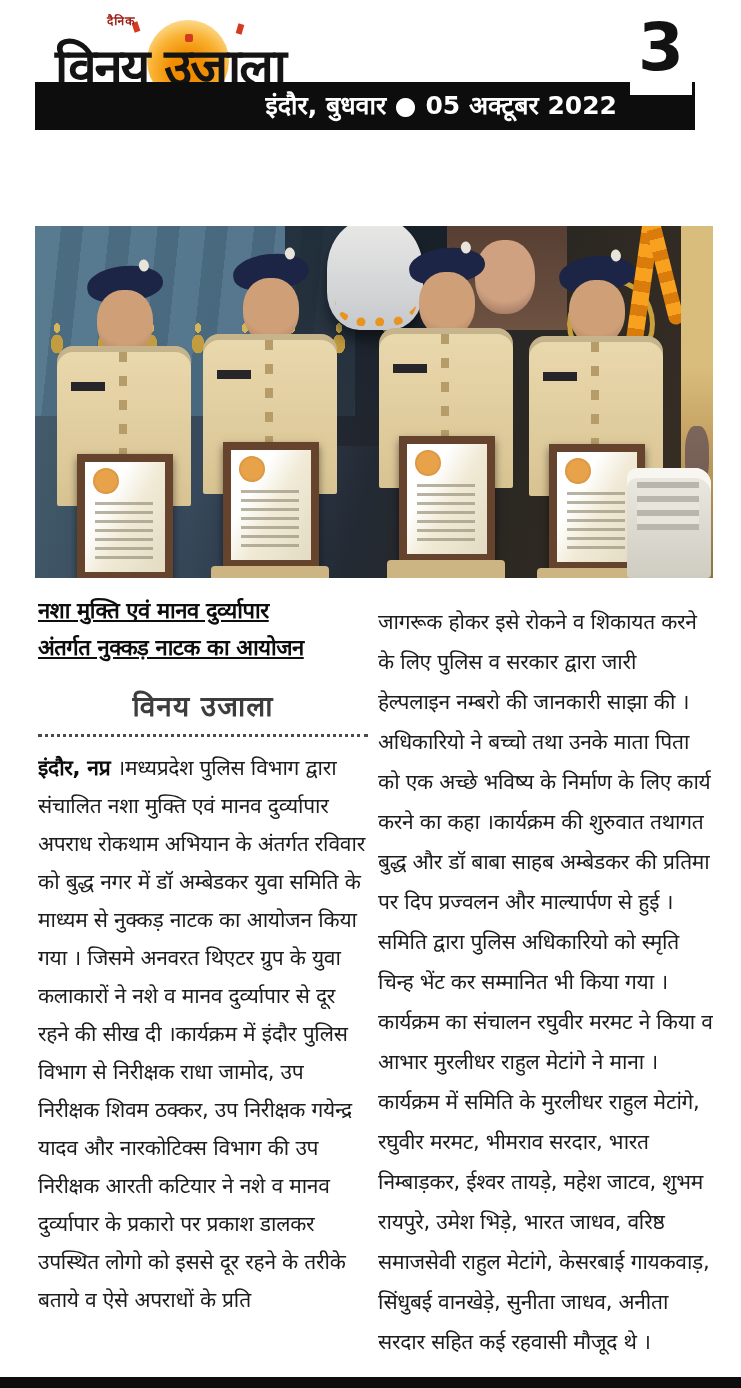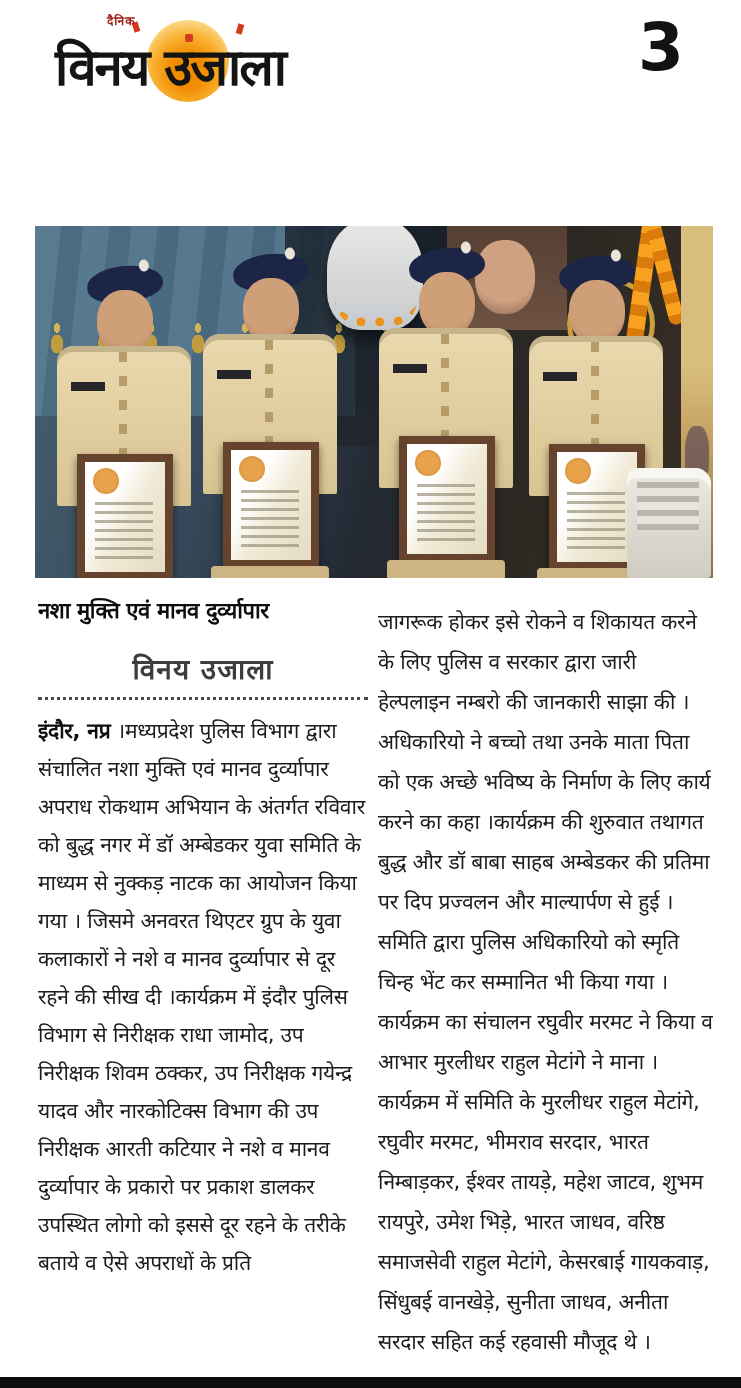--- a/index.html
+++ b/index.html
@@ -169,21 +169,21 @@
   .officer .legs {
     position: absolute; left: 16px; top: 312px; width: 118px; height: 40px;
     background: #cdb483; border-radius: 4px;
   }
 
   
   .col-left  { position: absolute; left: 38px;  top: 592px; width: 330px; height: 764px; overflow: hidden; }
   .col-right { position: absolute; left: 378px; top: 586px; width: 335px; height: 770px; overflow: hidden; }
   .subhead-line {
     font-size: 22px; font-weight: bold; color: #0d0d0d;
-    line-height: 37px; white-space: nowrap; letter-spacing: -.5px;
+    line-height: 37px; white-space: nowrap; letter-spacing: -.5px; text-decoration: underline;
   }
   .byline {
     margin-top: 20px; text-align: center;
     font-size: 28px; font-weight: bold; color: #3d3d3d; letter-spacing: 1px;
   }
   .dotted-rule { margin-top: 10px; border-top: 3px dotted #4a4a4a; height: 0; }
   .body-text {
     margin-top: 12px; font-size: 21px; color: #1c1c1c; line-height: 38px;
     text-align: left; letter-spacing: -.3px;
   }
@@ -204,20 +204,23 @@
     <div class="sun-flag f2"></div>
     <div class="sun-flag f3"></div>
     <div class="daily-label">दैनिक</div>
     <div class="masthead-title">विनय उजाला</div>
   </div>
 
   <div class="pageno-box">
     <div class="pageno">3</div>
   </div>
 
+  <div class="date-bar">
+    <span>इंदौर, बुधवार ● 05 अक्टूबर 2022</span>
+  </div>
 
 
   <div class="photo">
     <div class="ph-wall"></div>
     <div class="ph-dark-mid"></div>
     <div class="ph-finials"></div>
     <div class="ph-statue"></div>
     <div class="ph-statue-garland"></div>
     <div class="ph-portrait"></div>
     <div class="ph-hoop"></div>
@@ -256,20 +259,21 @@
       <div class="badge"></div>
       <div class="plaque"></div>
       <div class="legs"></div>
     </div>
 
     <div class="ph-chair"></div>
   </div>
 
   <div class="col-left">
     <div class="subhead-line">नशा मुक्ति एवं मानव दुर्व्यापार</div>
+    <div class="subhead-line">अंतर्गत नुक्कड़ नाटक का आयोजन</div>
     <div class="byline">विनय उजाला</div>
     <div class="dotted-rule"></div>
     <div class="body-text"><span class="lead-loc">इंदौर, नप्र </span><span>।मध्यप्रदेश पुलिस विभाग द्वारा संचालित नशा मुक्ति एवं मानव दुर्व्यापार अपराध रोकथाम अभियान के अंतर्गत रविवार को बुद्ध नगर में डॉ अम्बेडकर युवा समिति के माध्यम से नुक्कड़ नाटक का आयोजन किया गया । जिसमे अनवरत थिएटर ग्रुप के युवा कलाकारों ने नशे व मानव दुर्व्यापार से दूर रहने की सीख दी ।कार्यक्रम में इंदौर पुलिस विभाग से निरीक्षक राधा जामोद, उप निरीक्षक शिवम ठक्कर, उप निरीक्षक गयेन्द्र यादव और नारकोटिक्स विभाग की उप निरीक्षक आरती कटियार ने नशे व मानव दुर्व्यापार के प्रकारो पर प्रकाश डालकर उपस्थित लोगो को इससे दूर रहने के तरीके बताये व ऐसे अपराधों के प्रति</span></div>
   </div>
 
   <div class="col-right">
     <div class="body-text">जागरूक होकर इसे रोकने व शिकायत करने के लिए पुलिस व सरकार द्वारा जारी हेल्पलाइन नम्बरो की जानकारी साझा की ।अधिकारियो ने बच्चो तथा उनके माता पिता को एक अच्छे भविष्य के निर्माण के लिए कार्य करने का कहा ।कार्यक्रम की शुरुवात तथागत बुद्ध और डॉ बाबा साहब अम्बेडकर की प्रतिमा पर दिप प्रज्वलन और माल्यार्पण से हुई ।समिति द्वारा पुलिस अधिकारियो को स्मृति चिन्ह भेंट कर सम्मानित भी किया गया ।कार्यक्रम का संचालन रघुवीर मरमट ने किया व आभार मुरलीधर राहुल मेटांगे ने माना ।कार्यक्रम में समिति के मुरलीधर राहुल मेटांगे, रघुवीर मरमट, भीमराव सरदार, भारत निम्बाड़कर, ईश्वर तायड़े, महेश जाटव, शुभम रायपुरे, उमेश भिड़े, भारत जाधव, वरिष्ठ समाजसेवी राहुल मेटांगे, केसरबाई गायकवाड़, सिंधुबई वानखेड़े, सुनीता जाधव, अनीता सरदार सहित कई रहवासी मौजूद थे ।</div>
   </div>
 
   <div class="bottom-bar"></div>

